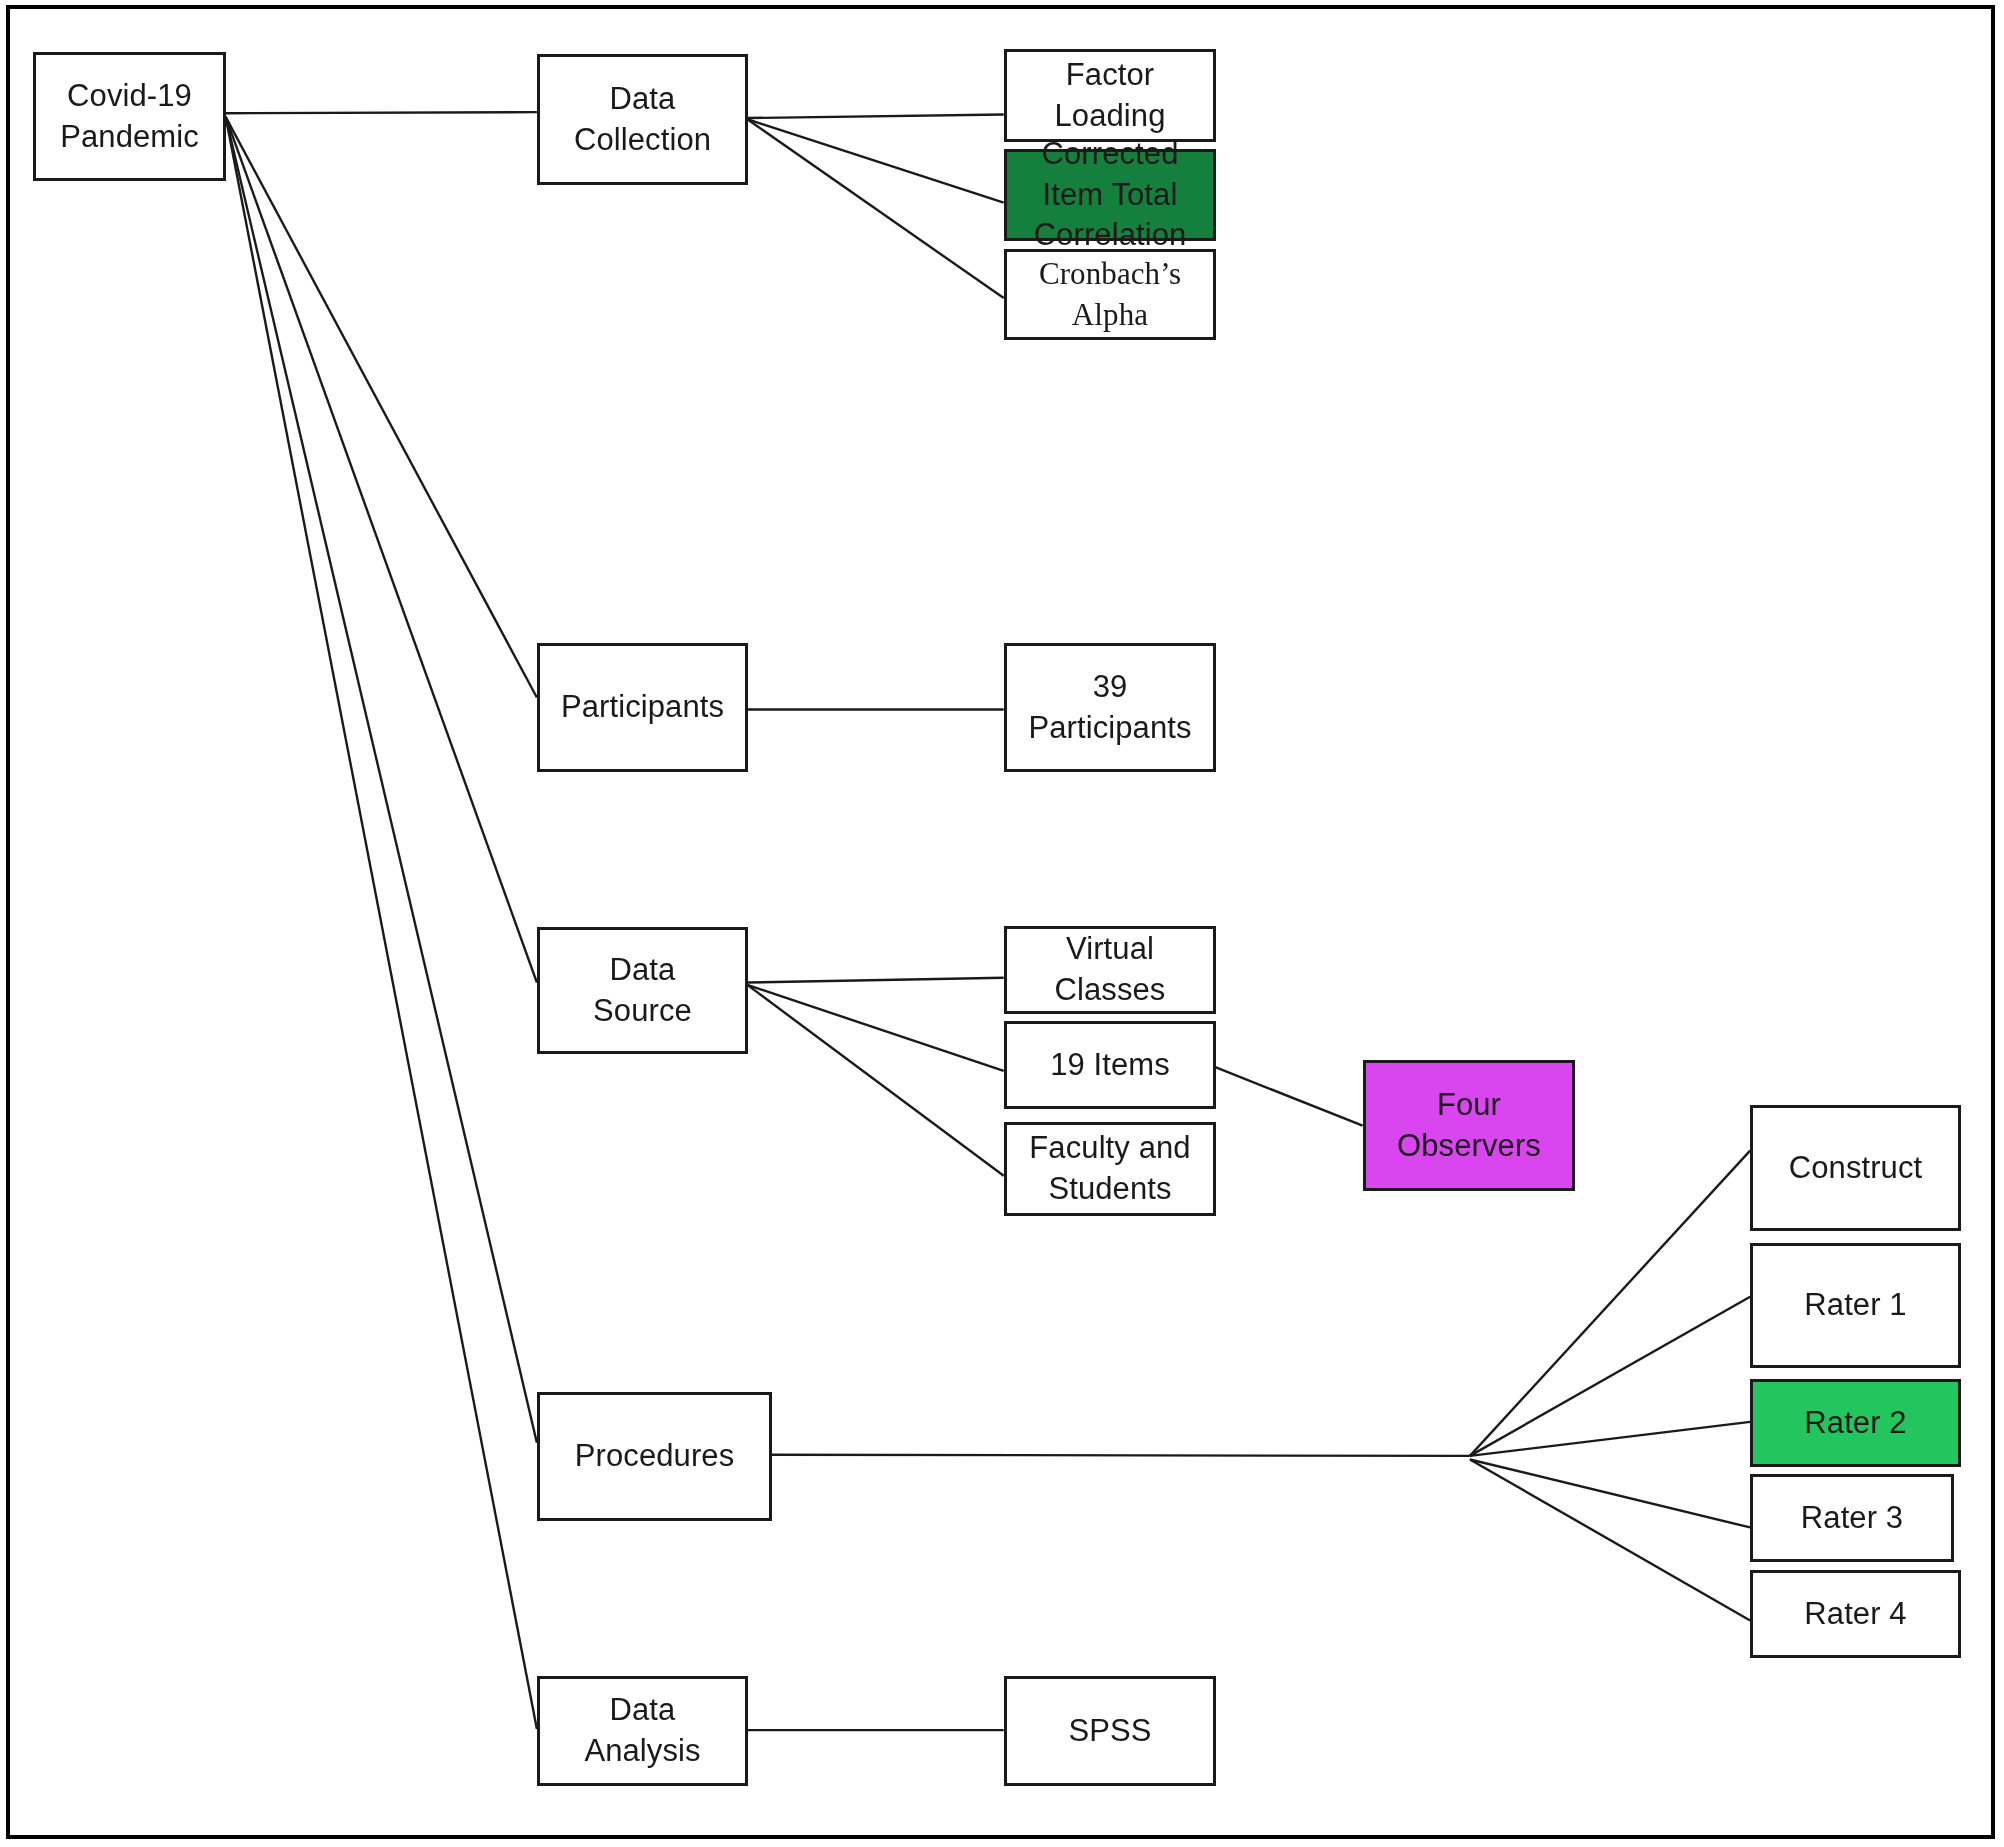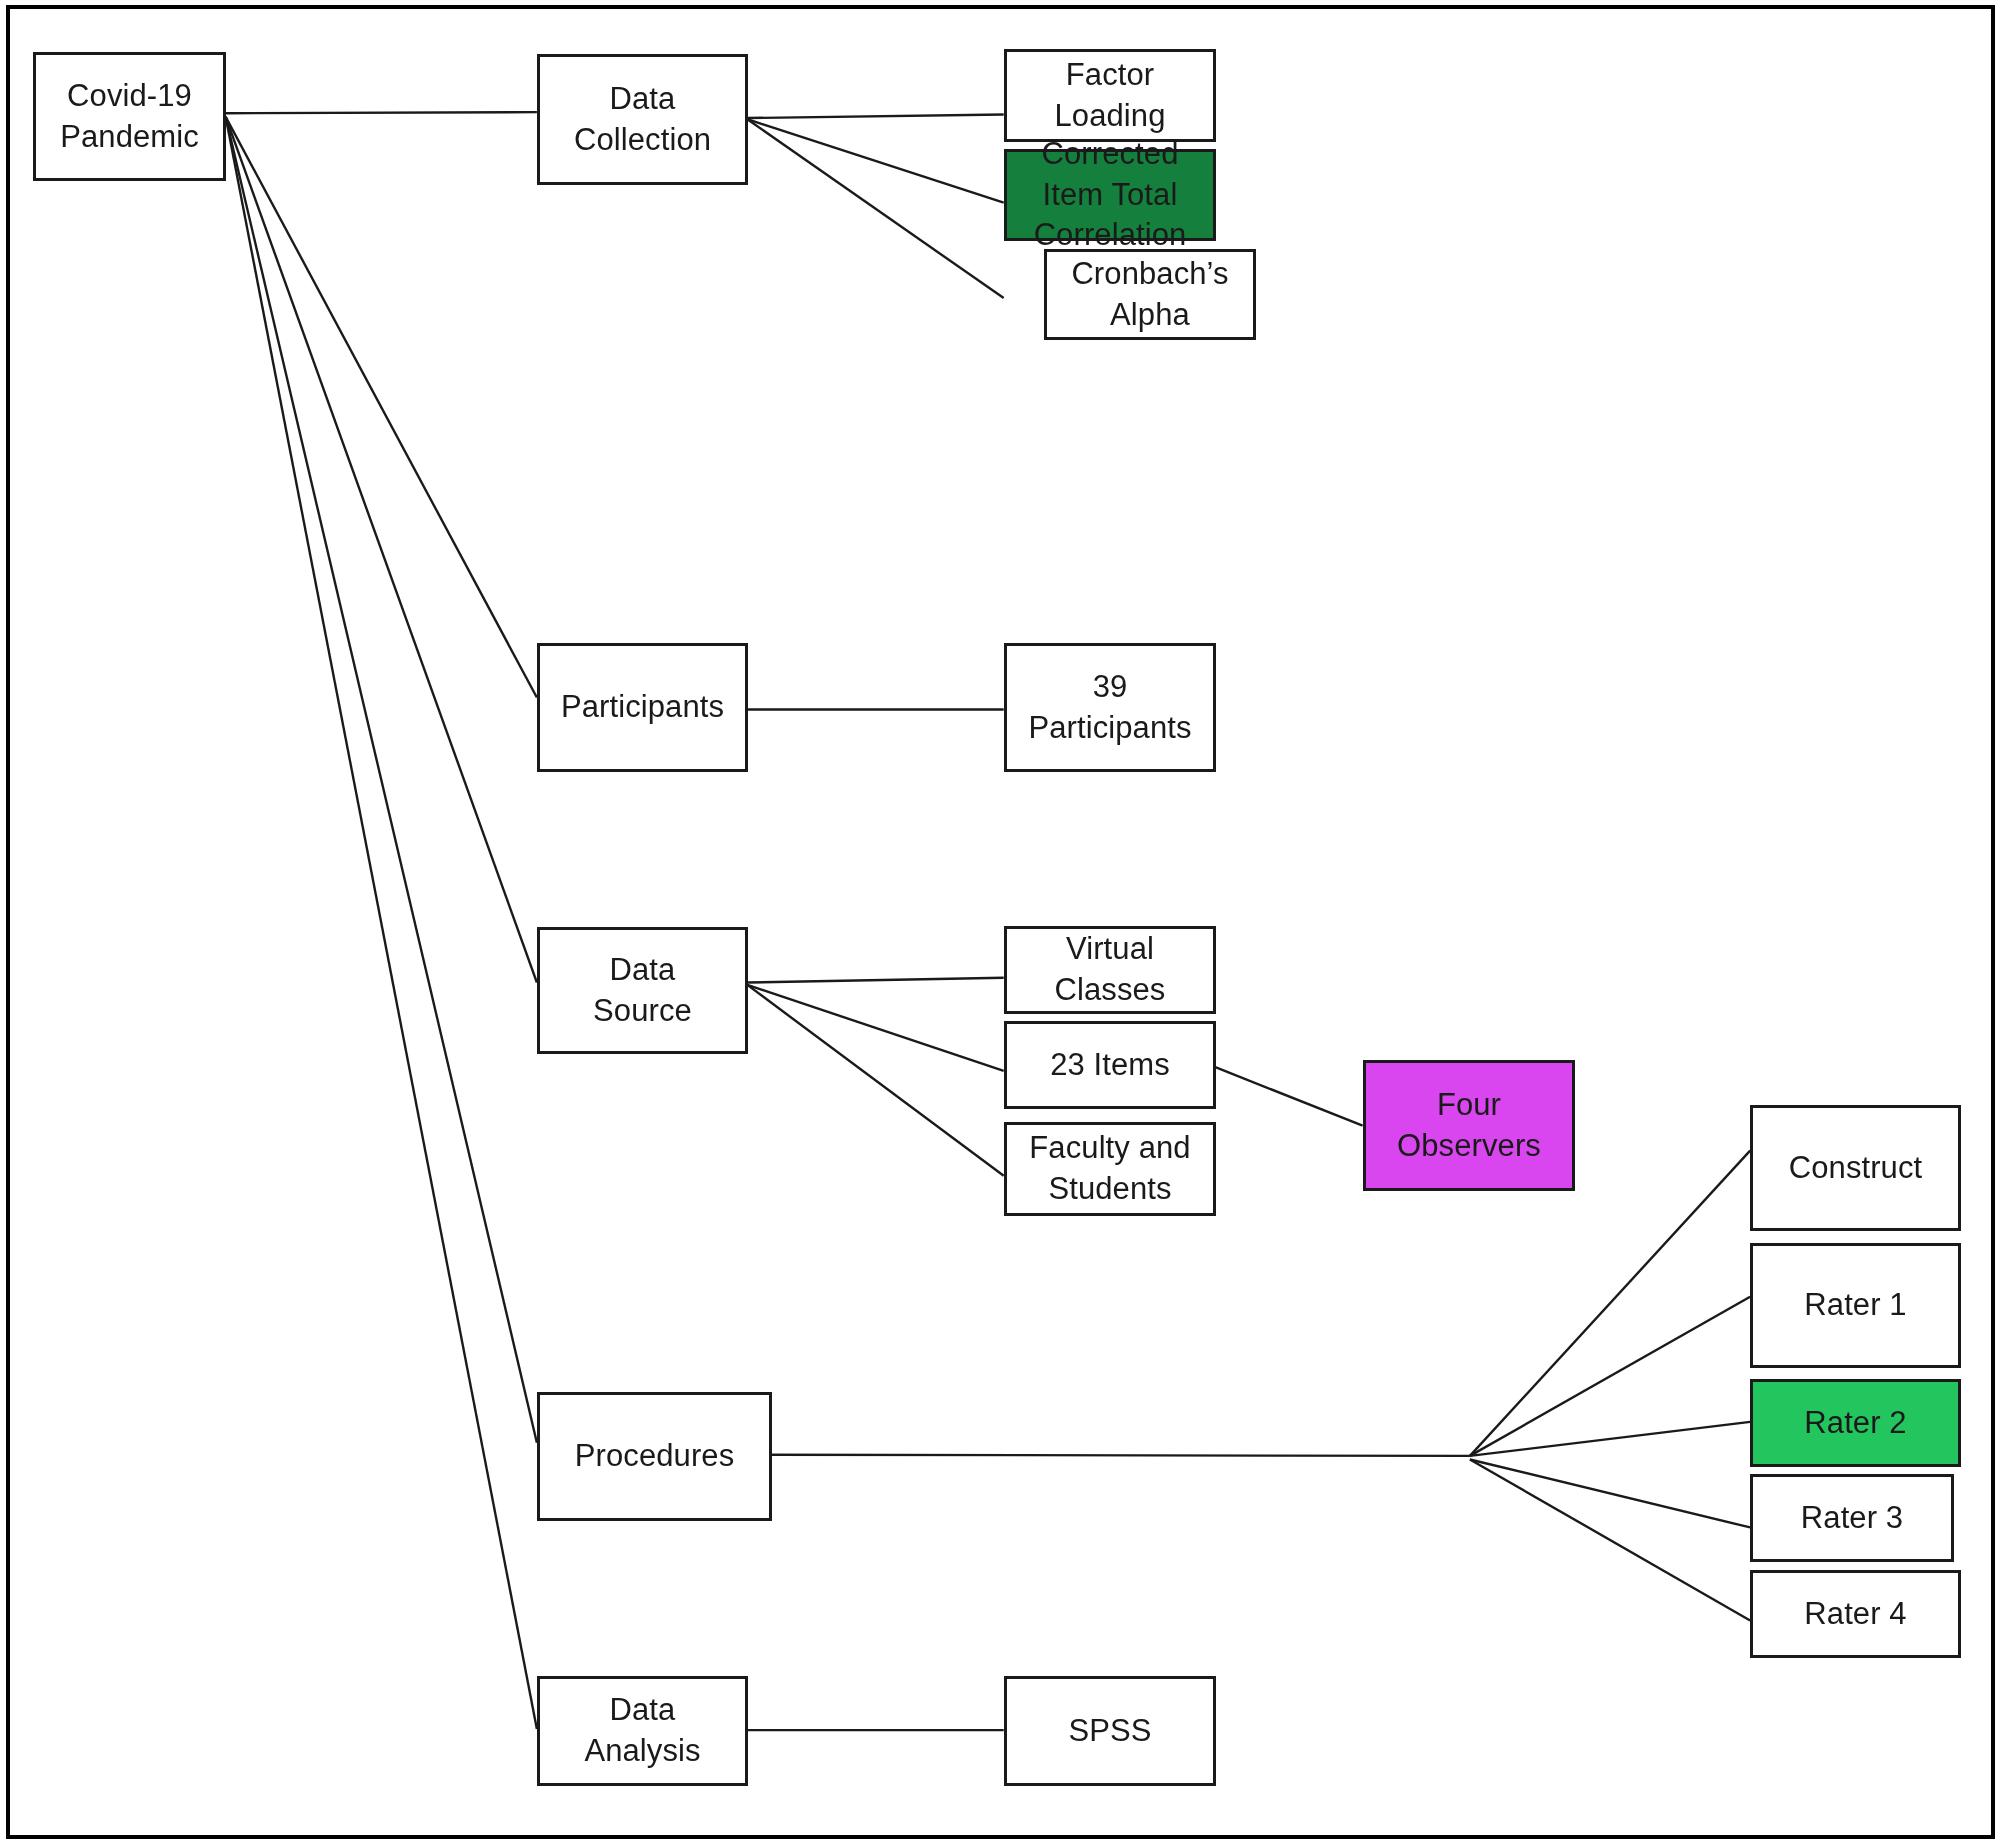--- a/index.html
+++ b/index.html
@@ -80,30 +80,30 @@
   <div id="node-layer">
       <div class="node" style="left: 33px; top: 52px; width: 193px; height: 129px; border-color: rgb(26, 26, 26); background: rgb(255, 255, 255);">Covid-19
 Pandemic</div>
       <div class="node" style="left: 537px; top: 54px; width: 211px; height: 131px; border-color: rgb(26, 26, 26); background: rgb(255, 255, 255);">Data
 Collection</div>
       <div class="node" style="left: 1004px; top: 49px; width: 212px; height: 93px; border-color: rgb(26, 26, 26); background: rgb(255, 255, 255);">Factor
 Loading</div>
       <div class="node" style="left: 1004px; top: 149px; width: 212px; height: 92px; border-color: rgb(26, 26, 26); background: #15803d;">Corrected
 Item Total
 Correlation</div>
-      <div class="node" style="left: 1044px; top: 249px; width: 212px; height: 91px; border-color: rgb(26, 26, 26); background: rgb(255, 255, 255);">Cronbach’s
+      <div class="node" style="left: 1004px; top: 249px; width: 212px; height: 91px; border-color: rgb(26, 26, 26); background: rgb(255, 255, 255); font-family: Liberation Serif, serif;">Cronbach’s
 Alpha</div>
       <div class="node" style="left: 537px; top: 643px; width: 211px; height: 129px; border-color: rgb(26, 26, 26); background: rgb(255, 255, 255);">Participants</div>
       <div class="node" style="left: 1004px; top: 643px; width: 212px; height: 129px; border-color: rgb(26, 26, 26); background: rgb(255, 255, 255);">39
 Participants</div>
       <div class="node" style="left: 537px; top: 927px; width: 211px; height: 127px; border-color: rgb(26, 26, 26); background: rgb(255, 255, 255);">Data
 Source</div>
       <div class="node" style="left: 1004px; top: 926px; width: 212px; height: 88px; border-color: rgb(26, 26, 26); background: rgb(255, 255, 255);">Virtual
 Classes</div>
-      <div class="node" style="left: 1004px; top: 1021px; width: 212px; height: 88px; border-color: rgb(26, 26, 26); background: rgb(255, 255, 255);">23 Items</div>
+      <div class="node" style="left: 1004px; top: 1021px; width: 212px; height: 88px; border-color: rgb(26, 26, 26); background: rgb(255, 255, 255);">19 Items</div>
       <div class="node" style="left: 1004px; top: 1122px; width: 212px; height: 94px; border-color: rgb(26, 26, 26); background: rgb(255, 255, 255);">Faculty and
 Students</div>
       <div class="node" style="left: 1363px; top: 1060px; width: 212px; height: 131px; border-color: rgb(26, 26, 26); background: #d946ef;">Four
 Observers</div>
       <div class="node" style="left: 1750px; top: 1105px; width: 211px; height: 126px; border-color: rgb(26, 26, 26); background: rgb(255, 255, 255);">Construct</div>
       <div class="node" style="left: 1750px; top: 1243px; width: 211px; height: 125px; border-color: rgb(26, 26, 26); background: rgb(255, 255, 255);">Rater 1</div>
       <div class="node" style="left: 537px; top: 1392px; width: 235px; height: 129px; border-color: rgb(26, 26, 26); background: rgb(255, 255, 255);">Procedures</div>
       <div class="node" style="left: 1750px; top: 1379px; width: 211px; height: 88px; border-color: rgb(26, 26, 26); background: #22c55e;">Rater 2</div>
       <div class="node" style="left: 1750px; top: 1474px; width: 204px; height: 88px; border-color: rgb(26, 26, 26); background: rgb(255, 255, 255);">Rater 3</div>
       <div class="node" style="left: 1750px; top: 1570px; width: 211px; height: 88px; border-color: rgb(26, 26, 26); background: rgb(255, 255, 255);">Rater 4</div>

